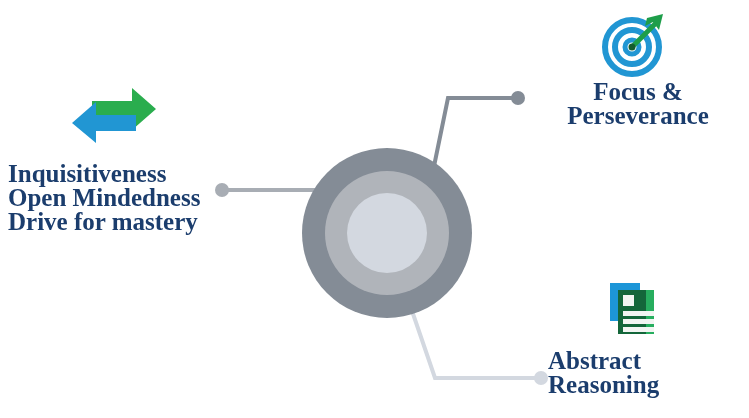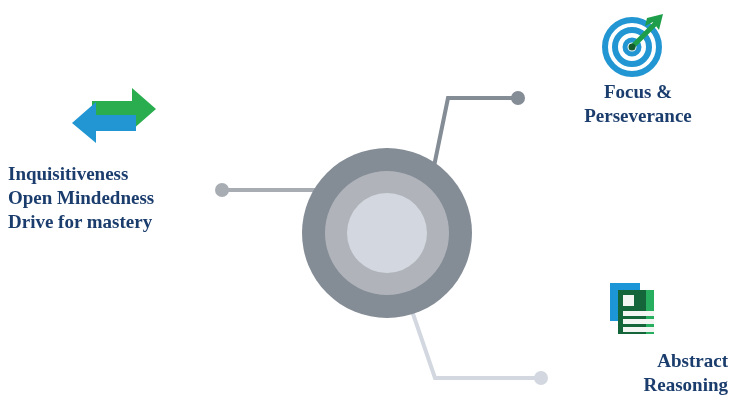--- a/index.html
+++ b/index.html
@@ -27,21 +27,21 @@
     left: 0;
     top: 0;
     width: 749px;
     height: 418px;
   }
   .node-label {
     position: absolute;
     color: #1b3d6d;
     font-family: "Liberation Serif", "DejaVu Serif", serif;
     font-weight: bold;
-    font-size: 19px;
+    font-size: 25px;
     line-height: 24px;
     text-align: center;
     white-space: pre-line;
     letter-spacing: 0px;
   }
   #label-inquisitiveness {
     left: 8px;
     top: 162px;
     width: 204px;
     text-align: left;
@@ -49,21 +49,21 @@
   #label-focus {
     left: 548px;
     top: 80px;
     width: 180px;
     text-align: center;
   }
   #label-abstract {
     left: 548px;
     top: 349px;
     width: 180px;
-    text-align: right;
+    text-align: left;
   }
   .icon-box {
     position: absolute;
   }
   #icon-arrows {
     left: 70px;
     top: 85px;
     width: 88px;
     height: 60px;
   }

